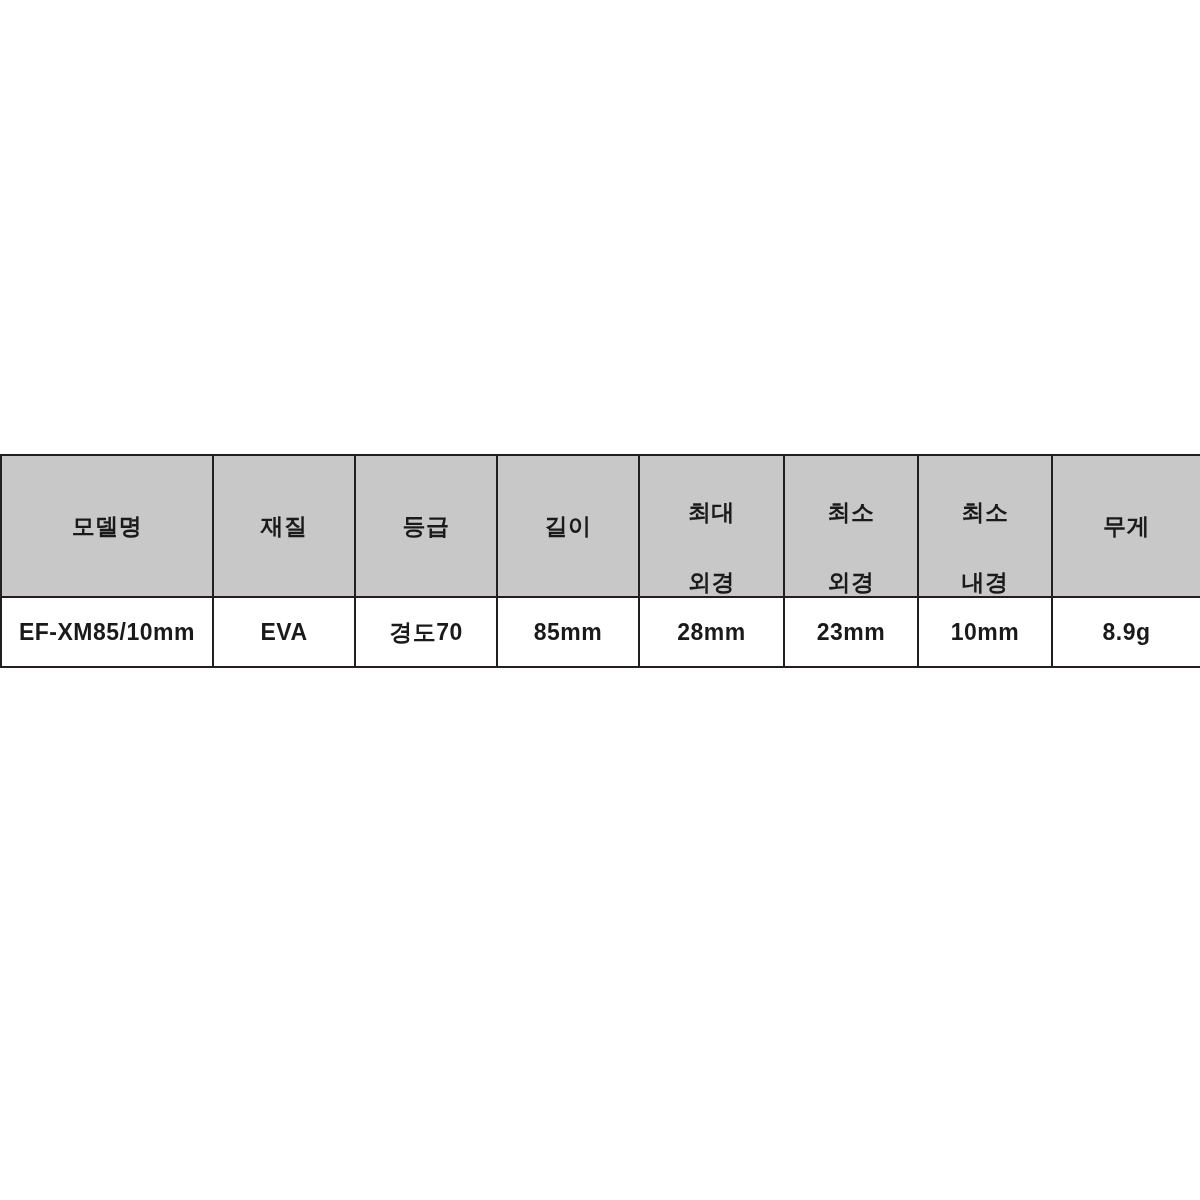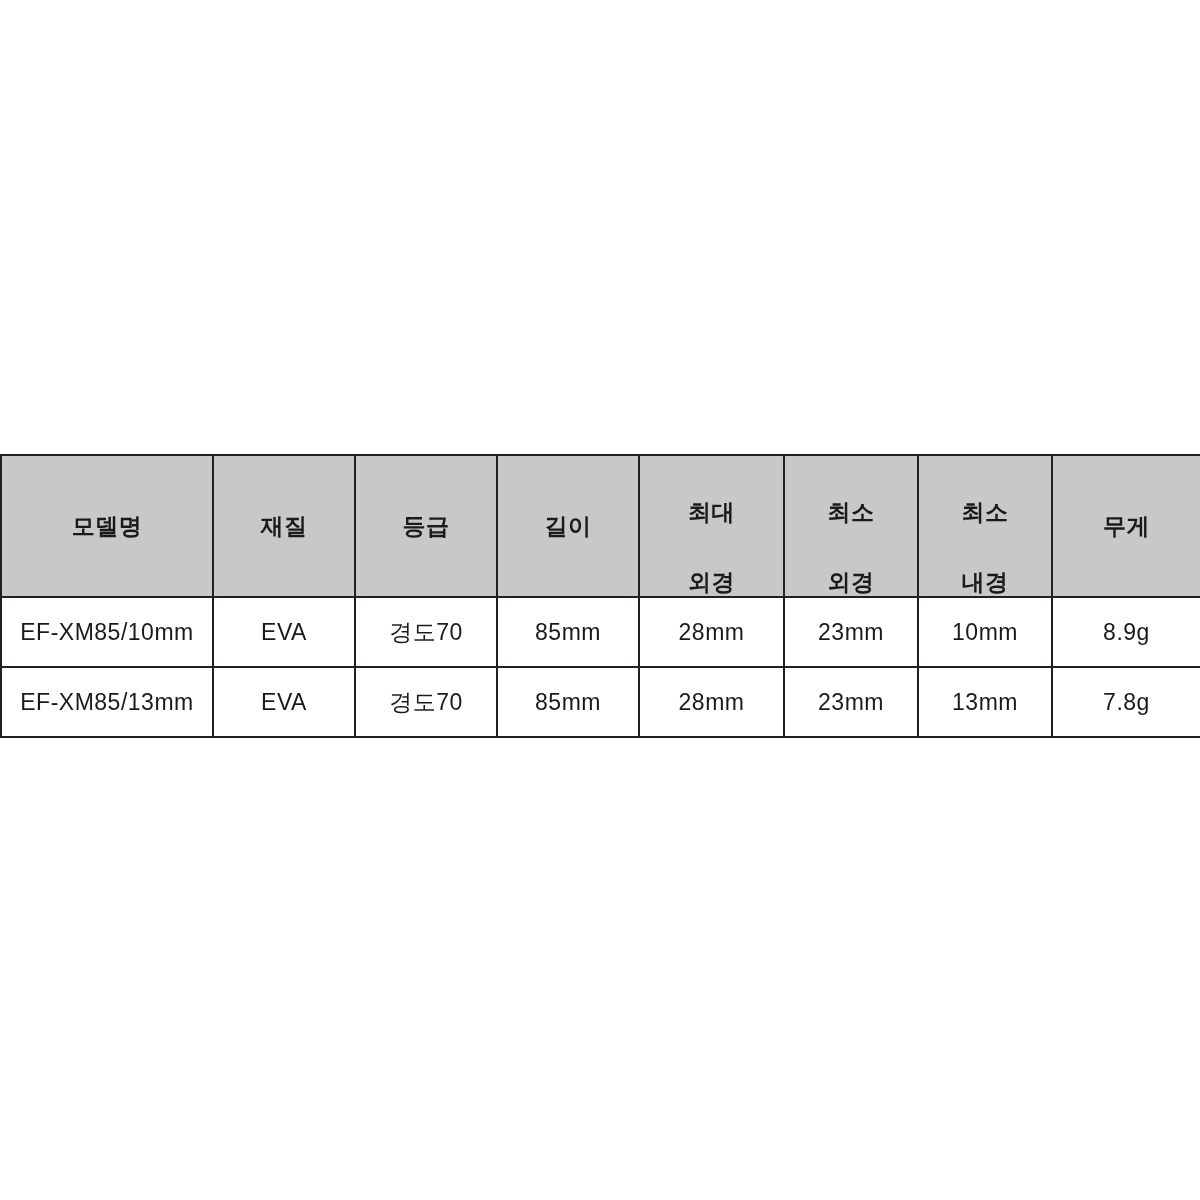--- a/index.html
+++ b/index.html
@@ -50,21 +50,21 @@
   table.spec-table thead th {
     background: #c8c8c8;
     height: 86px;
     font-weight: bold;
     line-height: 1.22;
     padding: 0 4px;
   }
   table.spec-table tbody td {
     background: #ffffff;
     height: 68px;
-    font-weight: normal;
+    font-weight: bold;
     padding: 0 4px;
   }
   .hdr-two-line span {
     display: block;
     margin-top: 42px;
   }
 </style>
 </head>
 <body>
 
@@ -116,26 +116,16 @@
         <tr>
           <td>EF-XM85/10mm</td>
           <td>EVA</td>
           <td>경도70</td>
           <td>85mm</td>
           <td>28mm</td>
           <td>23mm</td>
           <td>10mm</td>
           <td>8.9g</td>
         </tr>
-        <tr>
-          <td>EF-XM85/13mm</td>
-          <td>EVA</td>
-          <td>경도70</td>
-          <td>85mm</td>
-          <td>28mm</td>
-          <td>23mm</td>
-          <td>13mm</td>
-          <td>7.8g</td>
-        </tr>
       </tbody>
     </table>
   </div>
 </div>
 
 </body></html>

